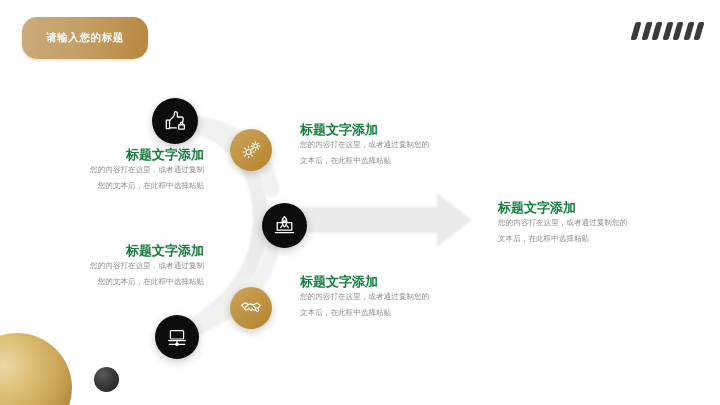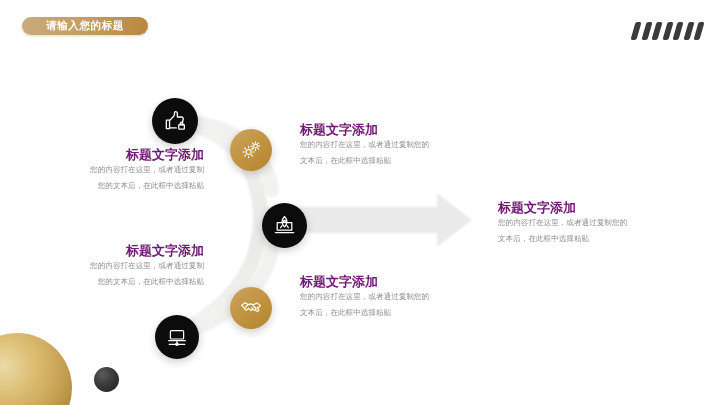--- a/index.html
+++ b/index.html
@@ -7,21 +7,21 @@
   body {
     background:#ffffff;
     font-family:"Liberation Sans","DejaVu Sans",sans-serif;
     position:relative;
   }
   .slide { position:absolute; inset:0; width:720px; height:405px; overflow:hidden; background:#fff; }
 
   
   .title-pill {
     position:absolute; left:22px; top:17px;
-    width:126px; height:18px;
+    width:126px; height:42px;
     border-radius:15px;
     background:linear-gradient(100deg,#cbab7c 0%,#c49f66 45%,#b8873f 100%);
     display:flex; align-items:center; justify-content:center;
     box-shadow:0 1px 3px rgba(140,110,60,.28);
   }
   .title-pill span {
     color:#ffffff; font-size:10.5px; font-weight:bold; letter-spacing:.6px;
     white-space:nowrap;
   }
 
@@ -55,21 +55,21 @@
     display:flex; align-items:center; justify-content:center;
     box-shadow:0 3px 8px rgba(0,0,0,.20);
   }
   .icon-node.dark { background:#0c0c0c; }
   .icon-node.gold { background:linear-gradient(140deg,#cca45f 0%,#c0923f 55%,#b4842f 100%); }
   .icon-node svg { display:block; }
 
   
   .tblock { position:absolute; }
   .tblock .t-head {
-    font-size:13px; font-weight:bold; color:#701a75; line-height:1.25;
+    font-size:13px; font-weight:bold; color:#15803d; line-height:1.25;
     white-space:nowrap;
   }
   .tblock .t-body {
     font-size:7.6px; color:#8e8e8e; line-height:1.85; margin-top:0;
     white-space:nowrap;
   }
   .tblock.right-align { text-align:right; }
   .tblock.left-align  { text-align:left; }
 </style>
 </head>

